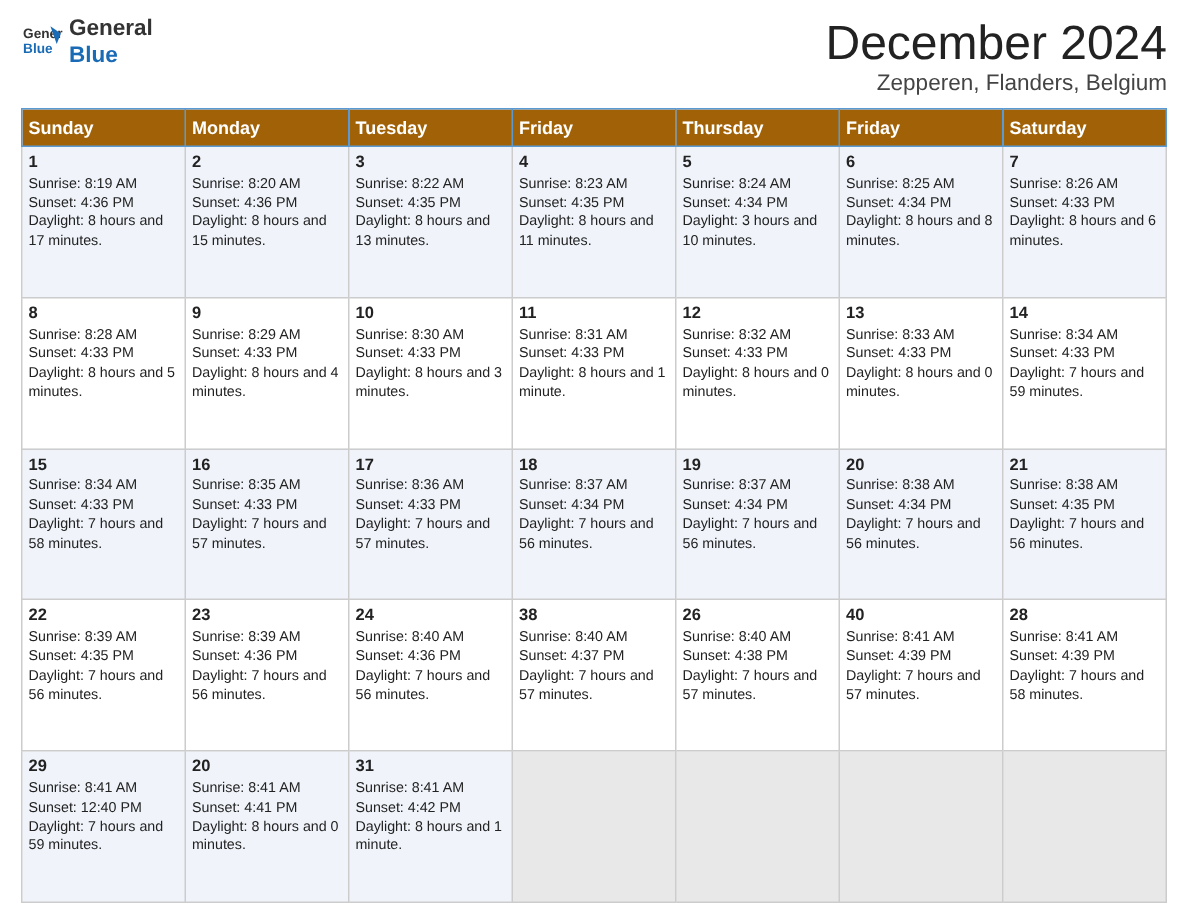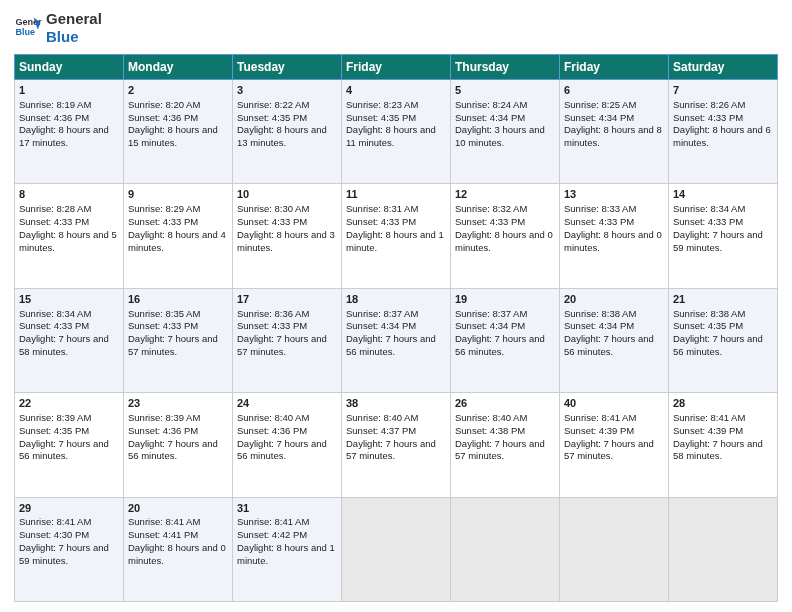--- a/index.html
+++ b/index.html
@@ -54,21 +54,21 @@
       color: #444;
     }
     .calendar {
       flex: 1;
       border: 1px solid #ccc;
       border-collapse: collapse;
       width: 100%;
       table-layout: fixed;
     }
     .calendar thead tr th {
-      background: #0f766e;
+      background: #a16207;
       color: #fff;
       font-size: 12px;
       font-weight: bold;
       padding: 5px 4px;
       text-align: left;
       border: 1px solid #5a9ad4;
     }
     .calendar tbody tr td {
       vertical-align: top;
       padding: 3px 4px 3px 4px;
@@ -102,20 +102,24 @@
       <svg class="logo-icon" viewBox="0 0 40 40" xmlns="http://www.w3.org/2000/svg">
         <text x="2" y="16" font-size="13" font-weight="bold" fill="#333" font-family="Arial">General</text>
         <text x="2" y="30" font-size="13" font-weight="bold" fill="#1a6bb5" font-family="Arial">Blue</text>
         <polygon points="28,5 38,12 34,22" fill="#1a6bb5"></polygon>
       </svg>
       <div>
         <div class="logo-text">
           <span style="color:#333">General</span><br><span style="color:#1a6bb5">Blue</span>
         </div>
       </div>
+    </div>
+    <div class="title-block">
+      <div class="main-title">December 2024</div>
+      <div class="subtitle">Zepperen, Flanders, Belgium</div>
     </div>
   </div>
 
   <table class="calendar">
     <thead>
       <tr>
       <th>Sunday</th>
           <th>Monday</th>
           <th>Tuesday</th>
           <th>Friday</th>
@@ -155,21 +159,21 @@
         <tr>
           <td><span class="day-num">22</span><span>Sunrise: 8:39 AM</span><br><span>Sunset: 4:35 PM</span><br><span>Daylight: 7 hours and 56 minutes.</span></td>
           <td><span class="day-num">23</span><span>Sunrise: 8:39 AM</span><br><span>Sunset: 4:36 PM</span><br><span>Daylight: 7 hours and 56 minutes.</span></td>
           <td><span class="day-num">24</span><span>Sunrise: 8:40 AM</span><br><span>Sunset: 4:36 PM</span><br><span>Daylight: 7 hours and 56 minutes.</span></td>
           <td><span class="day-num">38</span><span>Sunrise: 8:40 AM</span><br><span>Sunset: 4:37 PM</span><br><span>Daylight: 7 hours and 57 minutes.</span></td>
           <td><span class="day-num">26</span><span>Sunrise: 8:40 AM</span><br><span>Sunset: 4:38 PM</span><br><span>Daylight: 7 hours and 57 minutes.</span></td>
           <td><span class="day-num">40</span><span>Sunrise: 8:41 AM</span><br><span>Sunset: 4:39 PM</span><br><span>Daylight: 7 hours and 57 minutes.</span></td>
           <td><span class="day-num">28</span><span>Sunrise: 8:41 AM</span><br><span>Sunset: 4:39 PM</span><br><span>Daylight: 7 hours and 58 minutes.</span></td>
         </tr>
         <tr>
-          <td><span class="day-num">29</span><span>Sunrise: 8:41 AM</span><br><span>Sunset: 4:30 PM</span><br><span>Daylight: 7 hours and 59 minutes.</span></td>
+          <td><span class="day-num">29</span><span>Sunrise: 8:41 AM</span><br><span>Sunset: 12:40 PM</span><br><span>Daylight: 7 hours and 59 minutes.</span></td>
           <td><span class="day-num">20</span><span>Sunrise: 8:41 AM</span><br><span>Sunset: 4:41 PM</span><br><span>Daylight: 8 hours and 0 minutes.</span></td>
           <td><span class="day-num">31</span><span>Sunrise: 8:41 AM</span><br><span>Sunset: 4:42 PM</span><br><span>Daylight: 8 hours and 1 minute.</span></td>
           <td class="empty-cell"></td>
           <td class="empty-cell"></td>
           <td class="empty-cell"></td>
           <td class="empty-cell"></td>
         </tr>
       </tbody>
   </table>
 </div>

